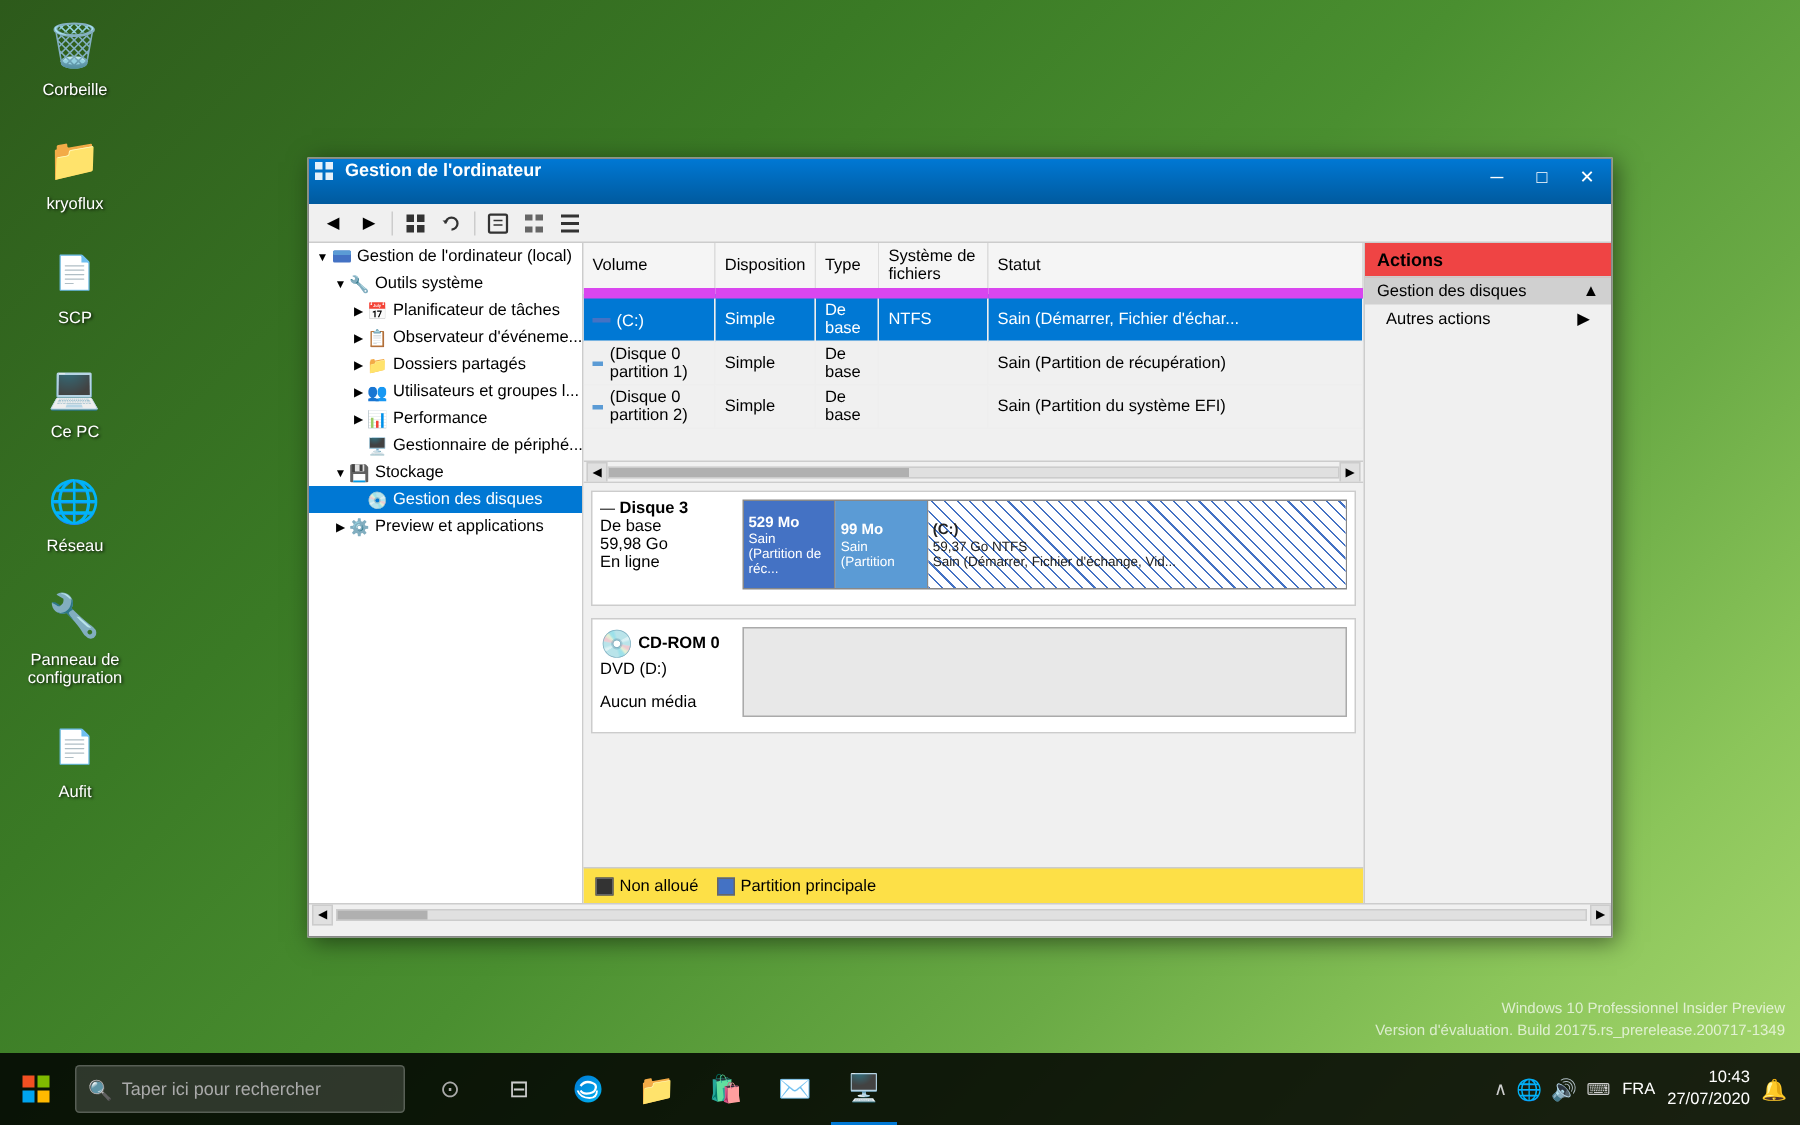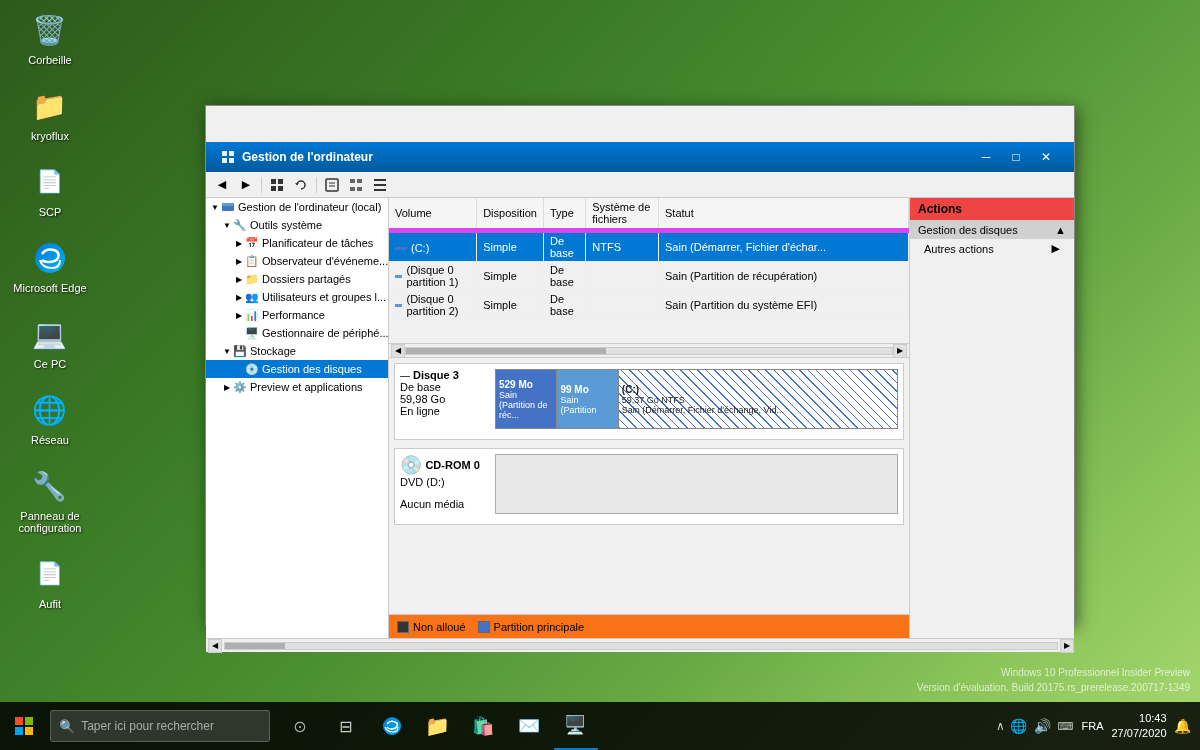--- a/index.html
+++ b/index.html
@@ -55,24 +55,23 @@
       height: 520px;
       background: #f0f0f0;
       border: 1px solid #888;
       box-shadow: 3px 3px 15px rgba(0,0,0,0.5);
     }
     .window-titlebar {
       background: linear-gradient(to bottom, #0078d4, #005a9e);
       color: white;
       height: 30px;
       display: flex;
-      align-items: center;
-      padding: 0 14px;
+      align-items: flex-start;
+      padding: 0 2px;
       user-select: none;
-      margin-top: 36px;
     }
     .window-titlebar .title-icon {
       width: 16px;
       height: 16px;
       margin-right: 6px;
       display: flex;
       align-items: center;
       justify-content: center;
     }
     .window-titlebar .title-text {
@@ -200,21 +199,21 @@
       display: flex;
       flex-direction: column;
     }
     .disk-table {
       width: 100%;
       border-collapse: collapse;
       font-size: 11px;
     }
     .disk-table th {
       background: #f5f5f5;
-      border-bottom: 5px solid #d946ef;
+      border-bottom: 7px solid #d946ef;
       border-right: 1px solid #ddd;
       padding: 3px 6px;
       text-align: left;
       font-weight: normal;
       position: sticky;
       top: 0;
     }
     .disk-table td {
       padding: 2px 6px;
       border-bottom: 1px solid #eee;
@@ -312,21 +311,21 @@
       );
       color: #222;
     }
     .partition .part-name { font-weight: bold; font-size: 10px; }
     .partition .part-detail { font-size: 9px; }
 
     
     .legend-bar {
       height: 24px;
       border-top: 1px solid #ccc;
-      background: #f97316;
+      background: #fde047;
       display: flex;
       align-items: center;
       padding: 0 8px;
       gap: 12px;
       font-size: 11px;
     }
     .legend-item {
       display: flex;
       align-items: center;
       gap: 4px;
@@ -470,36 +469,20 @@
     <div class="icon-img">🗑️</div>
     <span class="icon-label">Corbeille</span>
   </div>
   <div class="desktop-icon">
     <div class="icon-img">📁</div>
     <span class="icon-label">kryoflux</span>
   </div>
   <div class="desktop-icon">
     <div class="icon-img" style="font-size:22px;">📄</div>
     <span class="icon-label">SCP</span>
-  </div>
-  <div class="desktop-icon">
-    <div class="icon-img">
-      <svg width="36" height="36" viewBox="0 0 36 36">
-        <defs>
-          <linearGradient id="edgeGrad1" x1="0%" y1="0%" x2="100%" y2="100%">
-            <stop offset="0%" style="stop-color:#0078d4"></stop>
-            <stop offset="100%" style="stop-color:#00b4f0"></stop>
-          </linearGradient>
-        </defs>
-        <ellipse cx="18" cy="18" rx="15" ry="15" fill="url(#edgeGrad1)"></ellipse>
-        <path d="M10,14 Q14,8 22,10 Q28,12 26,18 Q24,22 16,22 Q12,22 10,20" fill="none" stroke="white" stroke-width="2.5"></path>
-        <path d="M8,20 Q10,28 20,28 Q28,28 28,20" fill="none" stroke="white" stroke-width="2"></path>
-      </svg>
-    </div>
-    <span class="icon-label">Microsoft Edge</span>
   </div>
   <div class="desktop-icon">
     <div class="icon-img">💻</div>
     <span class="icon-label">Ce PC</span>
   </div>
   <div class="desktop-icon">
     <div class="icon-img">🌐</div>
     <span class="icon-label">Réseau</span>
   </div>
   <div class="desktop-icon">

